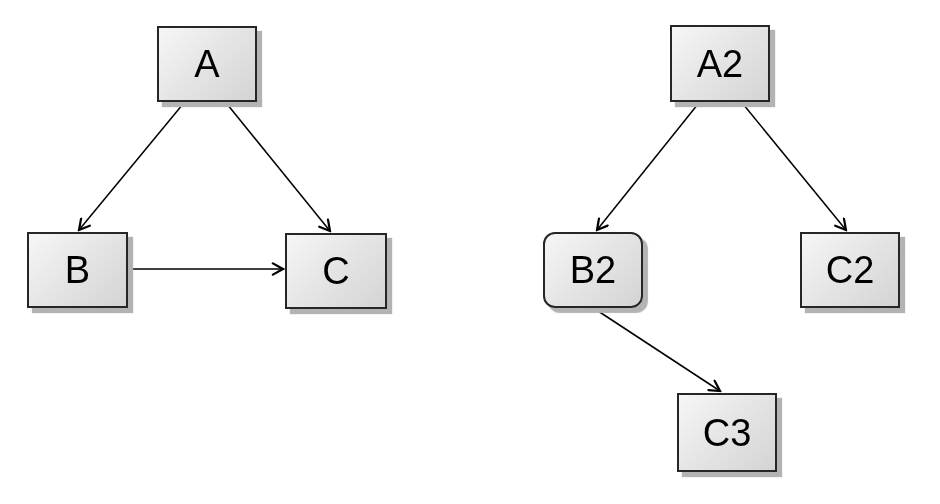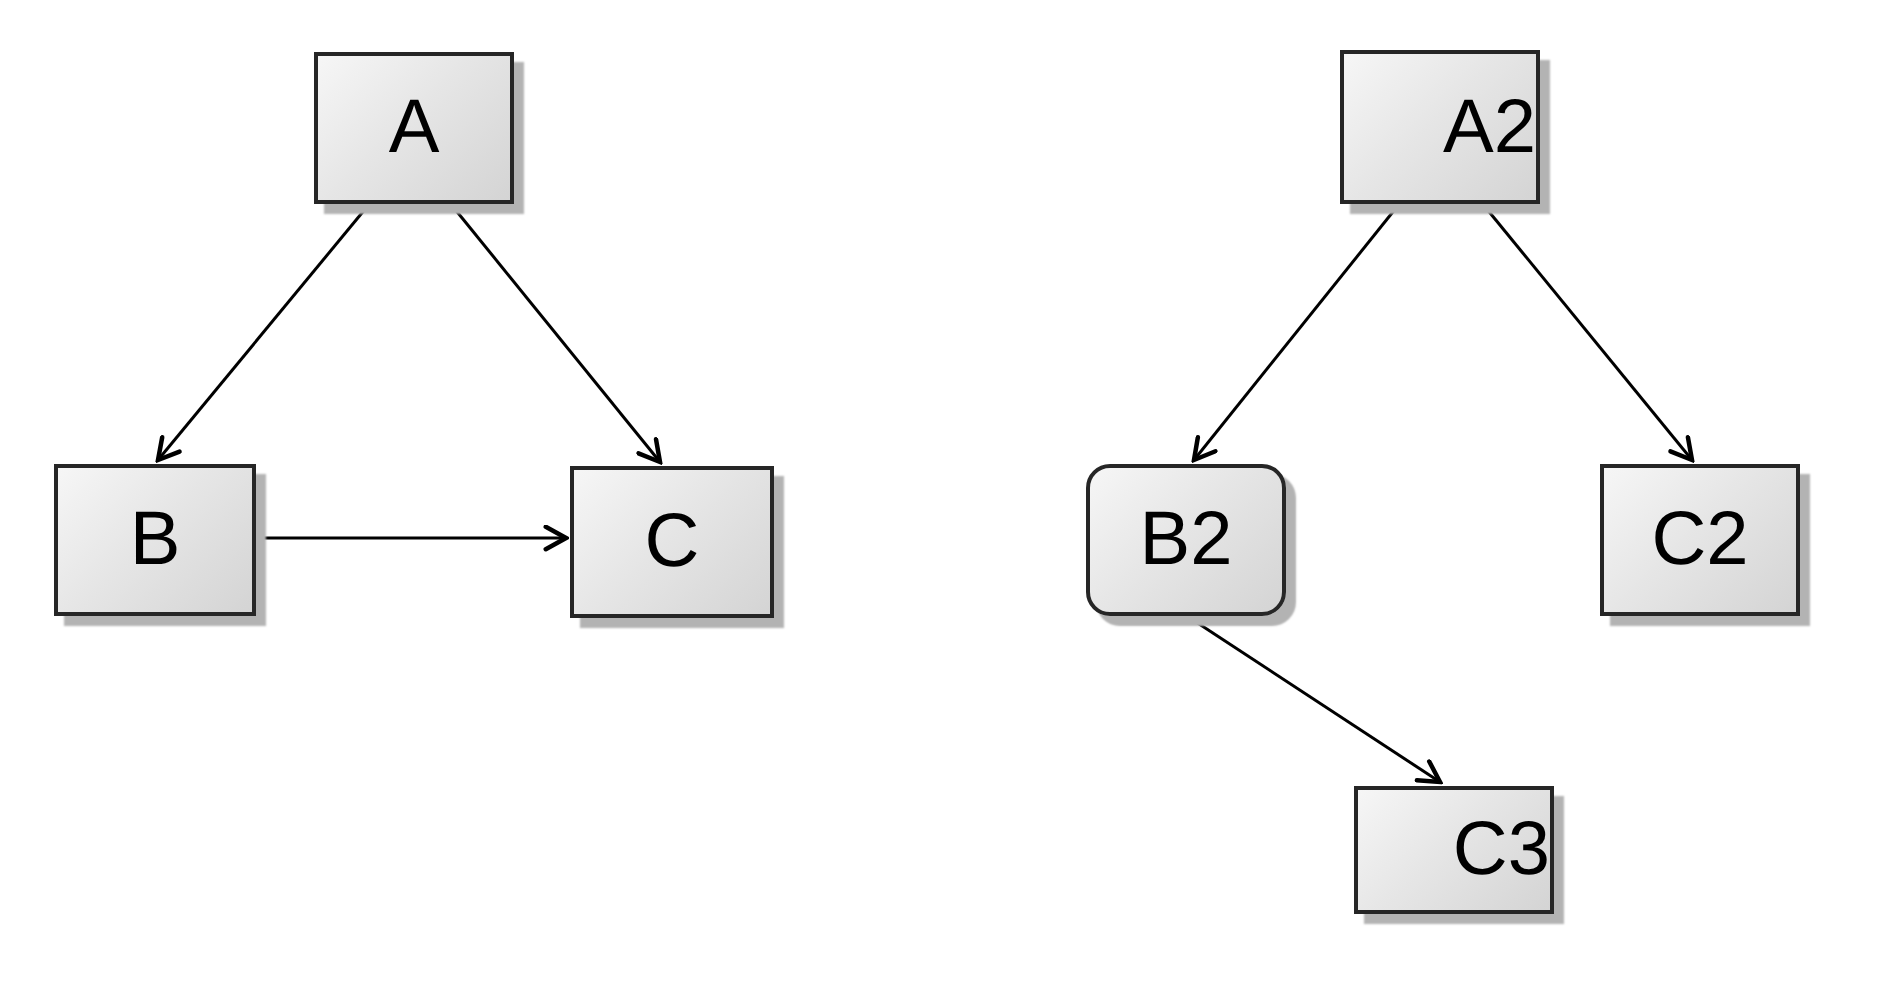--- a/index.html
+++ b/index.html
@@ -60,26 +60,26 @@
   <div id="node-layer">
       <div class="node" style="left: 157px; top: 26px; width: 100px; height: 76px;">
         <span>A</span>
       </div>
       <div class="node" style="left: 27px; top: 232px; width: 101px; height: 76px;">
         <span>B</span>
       </div>
       <div class="node" style="left: 285px; top: 233px; width: 102px; height: 76px;">
         <span>C</span>
       </div>
-      <div class="node" style="left: 670px; top: 25px; width: 100px; height: 77px; justify-content: flex-end;">
+      <div class="node" style="left: 670px; top: 25px; width: 100px; height: 77px;">
         <span>A2</span>
       </div>
       <div class="node" style="left: 543px; top: 232px; width: 100px; height: 76px; border-radius: 12px;">
         <span>B2</span>
       </div>
       <div class="node" style="left: 800px; top: 232px; width: 100px; height: 76px;">
         <span>C2</span>
       </div>
-      <div class="node" style="left: 677px; top: 393px; width: 100px; height: 64px; justify-content: flex-end;">
+      <div class="node" style="left: 677px; top: 393px; width: 100px; height: 79px;">
         <span>C3</span>
       </div>
     </div>
 </div>
 
 </body></html>

